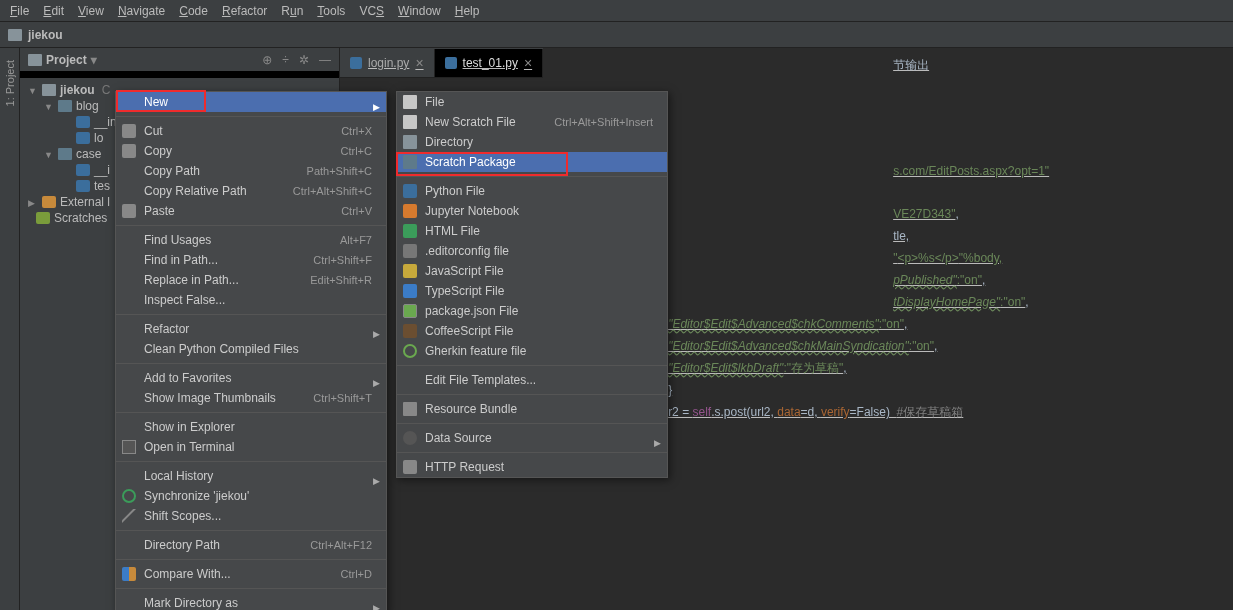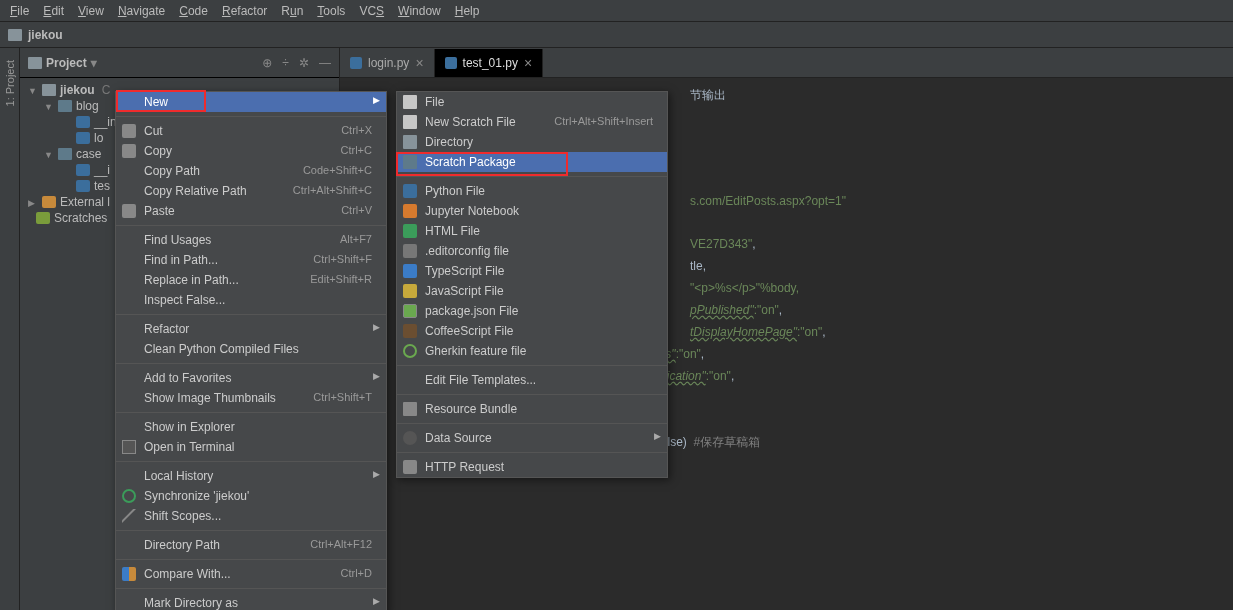--- a/index.html
+++ b/index.html
@@ -6,47 +6,47 @@
 body { background:#2b2b2b; color:#bbb; width:1233px; height:610px; overflow:hidden; position:relative; }
 .menubar { background:#3c3f41; height:22px; display:flex; align-items:center; padding:0 4px; gap:2px; border-bottom:1px solid #222; }
 .menubar span { padding:2px 6px; cursor:pointer; }
 .menubar span u { text-decoration:underline; }
 .breadcrumb { background:#3c3f41; height:26px; display:flex; align-items:center; padding:0 8px; gap:6px; border-bottom:1px solid #222; }
 .folder-icon { width:14px; height:12px; background:#87939a; display:inline-block; border-radius:1px; }
 .main { display:flex; height:calc(100% - 48px); }
 .sidetab { width:20px; background:#3c3f41; border-right:1px solid #222; display:flex; flex-direction:column; align-items:center; padding-top:8px; }
 .sidetab-label { writing-mode:vertical-rl; transform:rotate(180deg); font-size:11px; color:#999; padding:4px 0; }
 .projectpane { width:320px; background:#3c3f41; border-right:1px solid #222; display:flex; flex-direction:column; }
-.project-header { display:flex; align-items:center; justify-content:space-between; padding:4px 8px; border-bottom:1px solid #000000; height:30px;gap:14px;}
+.project-header { display:flex; align-items:center; justify-content:space-between; padding:4px 8px; border-bottom:7px solid #000000; height:30px;gap:14px;}
 .project-header .title { display:flex; align-items:center; gap:4px; font-weight:bold;}
 .project-header .tools { display:flex; gap:10px; color:#888; }
 .tree { padding:4px 0; font-size:12px; }
 .tree-row { display:flex; align-items:center; padding:1px 4px 1px 8px; gap:4px; white-space:nowrap; }
 .tree-row .arrow { width:10px; display:inline-block; color:#888; }
 .tree-row .arrow.down::before { content:"▼"; font-size:9px;}
 .tree-row .arrow.right::before { content:"▶"; font-size:9px;}
 .tree-row .ico { width:14px; height:12px; display:inline-block; }
 .ico.folder { background:#87939a; border-radius:1px;}
 .ico.pkg { background:#5e7a8a; border-radius:1px;}
 .ico.pyfile { background:#3b6e9c; border-radius:2px;}
 .ico.lib { background:#c78a3b; border-radius:2px;}
 .ico.scratch { background:#7a9c3b; border-radius:2px;}
-.editor { flex:1; background:#2b2b2b; display:flex; flex-direction:column; }
+.editor { flex:1; background:#2b2b2b; display:flex; flex-direction:row;text-decoration:underline; }
 .tabbar { height:30px; background:#3c3f41; display:flex; align-items:flex-end; border-bottom:1px solid #222;}
 .tab { padding:6px 10px; background:#3c3f41; display:flex; align-items:center; gap:6px; border-right:1px solid #222; color:#aaa;}
 .tab.active { background:#000000; color:#ddd;}
 .tab .close { color:#888; font-size:14px;}
 .code { padding:6px 10px; font-family:Consolas,monospace; font-size:14px; color:#a9b7c6; white-space:pre; line-height:21px;}
 .str { color:#6a8759; }
 .strit { color:#6a8759; font-style:italic; text-decoration:underline wavy #6a8759;}
 .param { color:#aa6633; }
 .self { color:#94558d; }
 .comment { color:#808080; }
 .context-menu { position:absolute; background:#46484a; border:1px solid #555; box-shadow:2px 2px 8px rgba(0,0,0,.5); z-index:100;}
-.menu-item { display:flex; justify-content:space-between; padding:3px 14px 3px 28px; color:#ccc; gap:30px; position:relative; min-width:270px; cursor:pointer;}
+.menu-item { display:flex; justify-content:space-between; align-items:center; padding:3px 14px 3px 28px; color:#ccc; gap:30px; position:relative; min-width:270px; cursor:pointer;}
 .menu-item.hl { background:#4b6eaf; color:#fff;}
 .menu-item.sep { height:1px; background:#555; padding:0; margin:4px 0; min-height:1px;}
 .menu-item .shortcut { color:#999; font-size:11px;}
 .menu-item .sub::after { content:"▶"; font-size:9px; color:#aaa; position:absolute; right:6px;}
 .menu-item.hl .sub::after{color:#fff;}
 .menu-item .mi-icon { position:absolute; left:6px; width:14px; height:14px; display:inline-block;}
 .mi-icon.cut{background:#888;border-radius:2px;}
 .mi-icon.copy{background:#888;border-radius:2px;}
 .mi-icon.paste{background:#888;border-radius:2px;}
 .mi-icon.sync{border:2px solid #3b9c5a;border-radius:50%;}
@@ -200,21 +200,21 @@
       <span>Cut</span>
       <span class="shortcut">Ctrl+X</span>
     </div>
   <div class="menu-item">
       <span class="mi-icon copy"></span>
       <span>Copy</span>
       <span class="shortcut">Ctrl+C</span>
     </div>
   <div class="menu-item">
       <span>Copy Path</span>
-      <span class="shortcut">Code+Shift+C</span>
+      <span class="shortcut">Path+Shift+C</span>
     </div>
   <div class="menu-item">
       <span>Copy Relative Path</span>
       <span class="shortcut">Ctrl+Alt+Shift+C</span>
     </div>
   <div class="menu-item">
       <span class="mi-icon paste"></span>
       <span>Paste</span>
       <span class="shortcut">Ctrl+V</span>
     </div>
@@ -320,28 +320,28 @@
     </div>
   <div class="menu-item">
       <span class="mi-icon html"></span>
       <span>HTML File</span>
     </div>
   <div class="menu-item">
       <span class="mi-icon cfg"></span>
       <span>.editorconfig file</span>
     </div>
   <div class="menu-item">
+      <span class="mi-icon js"></span>
+      <span>JavaScript File</span>
+    </div>
+  <div class="menu-item">
       <span class="mi-icon ts"></span>
       <span>TypeScript File</span>
     </div>
   <div class="menu-item">
-      <span class="mi-icon js"></span>
-      <span>JavaScript File</span>
-    </div>
-  <div class="menu-item">
       <span class="mi-icon json"></span>
       <span>package.json File</span>
     </div>
   <div class="menu-item">
       <span class="mi-icon coffee"></span>
       <span>CoffeeScript File</span>
     </div>
   <div class="menu-item">
       <span class="mi-icon gherkin"></span>
       <span>Gherkin feature file</span>

